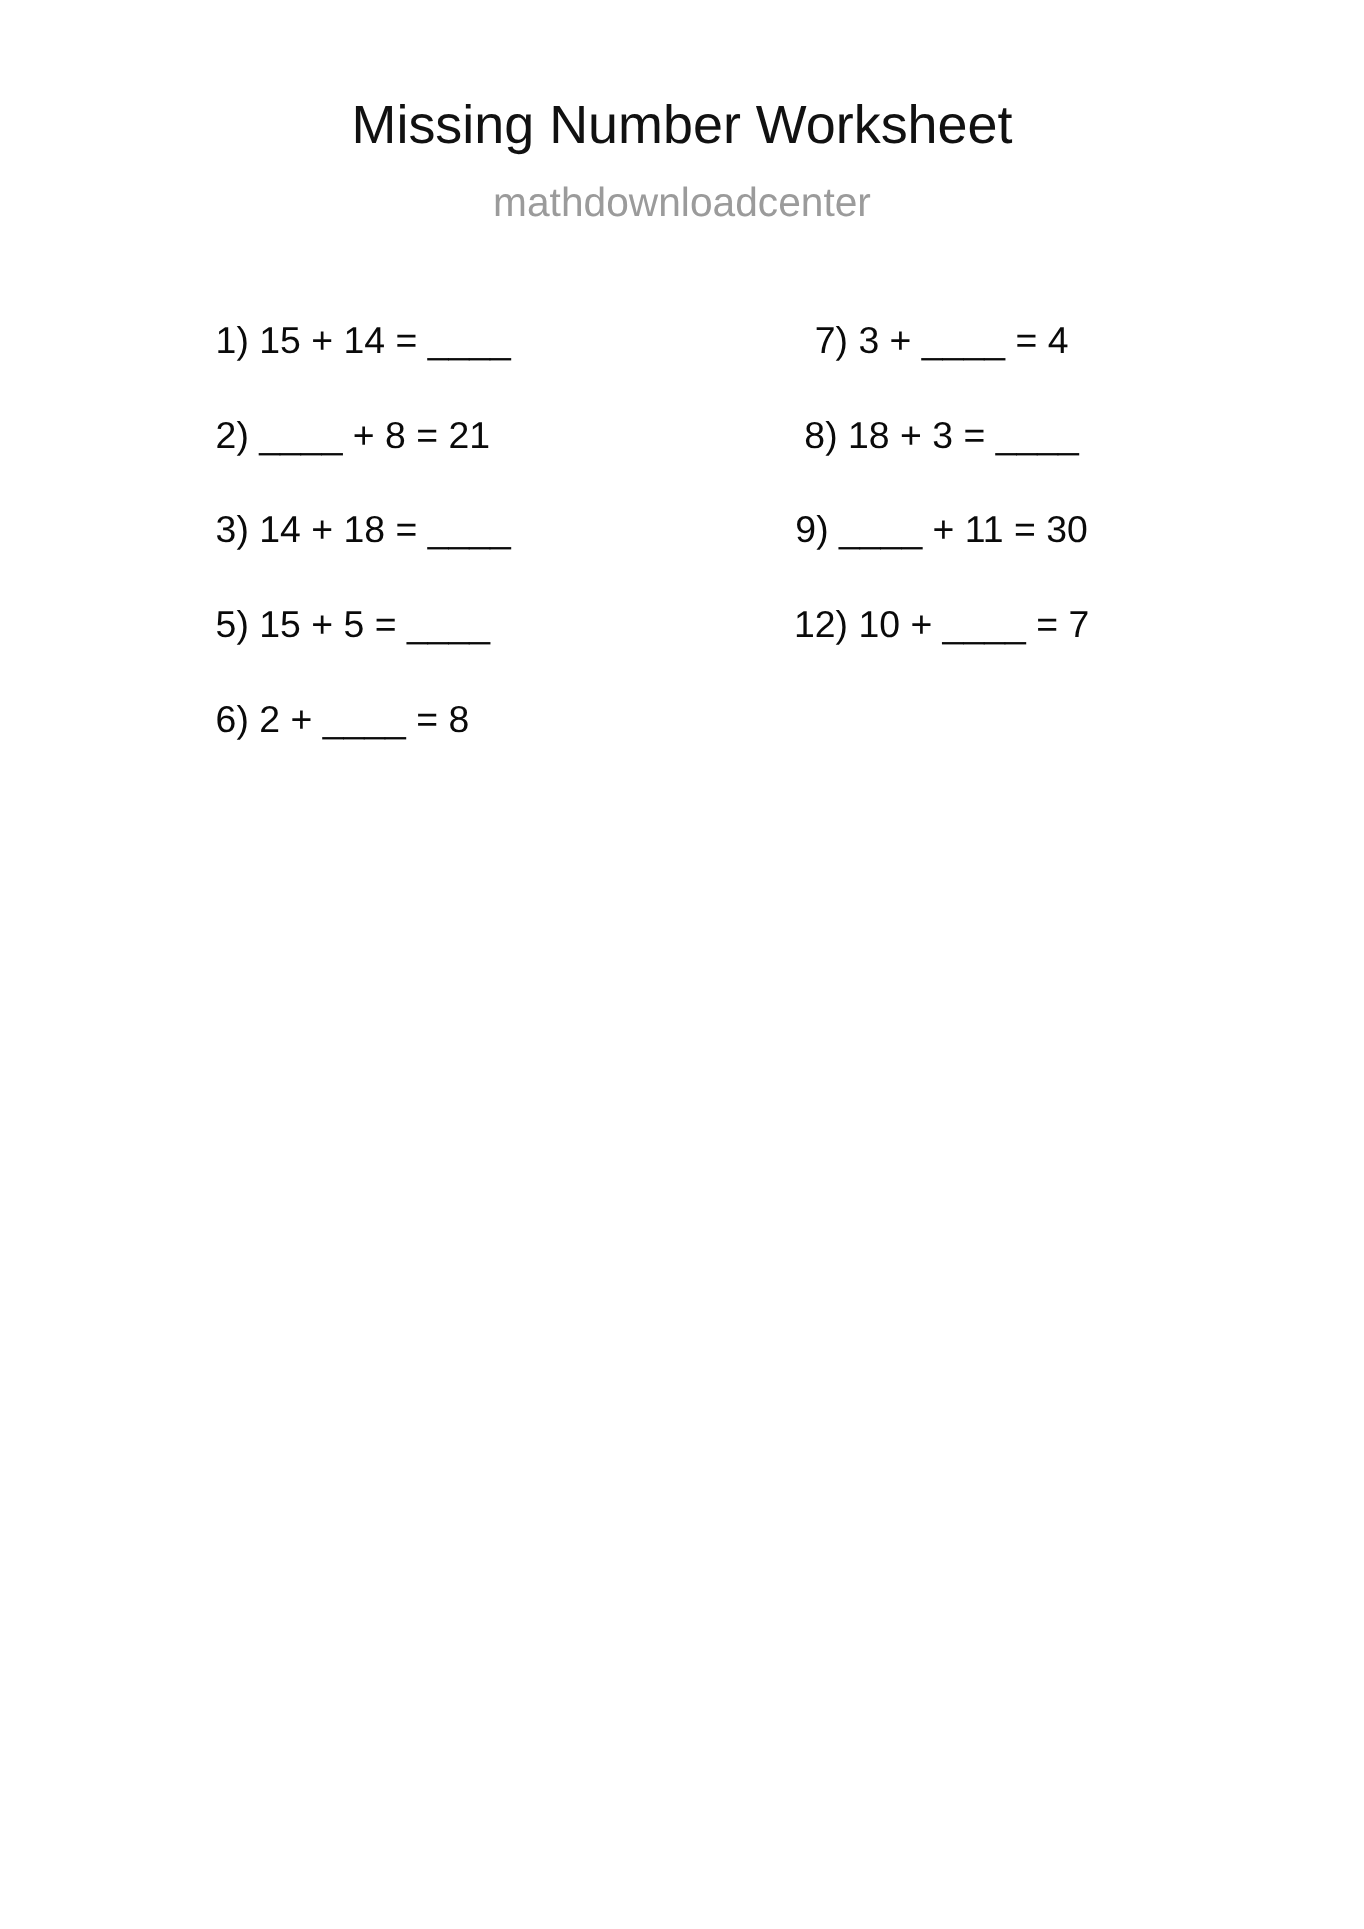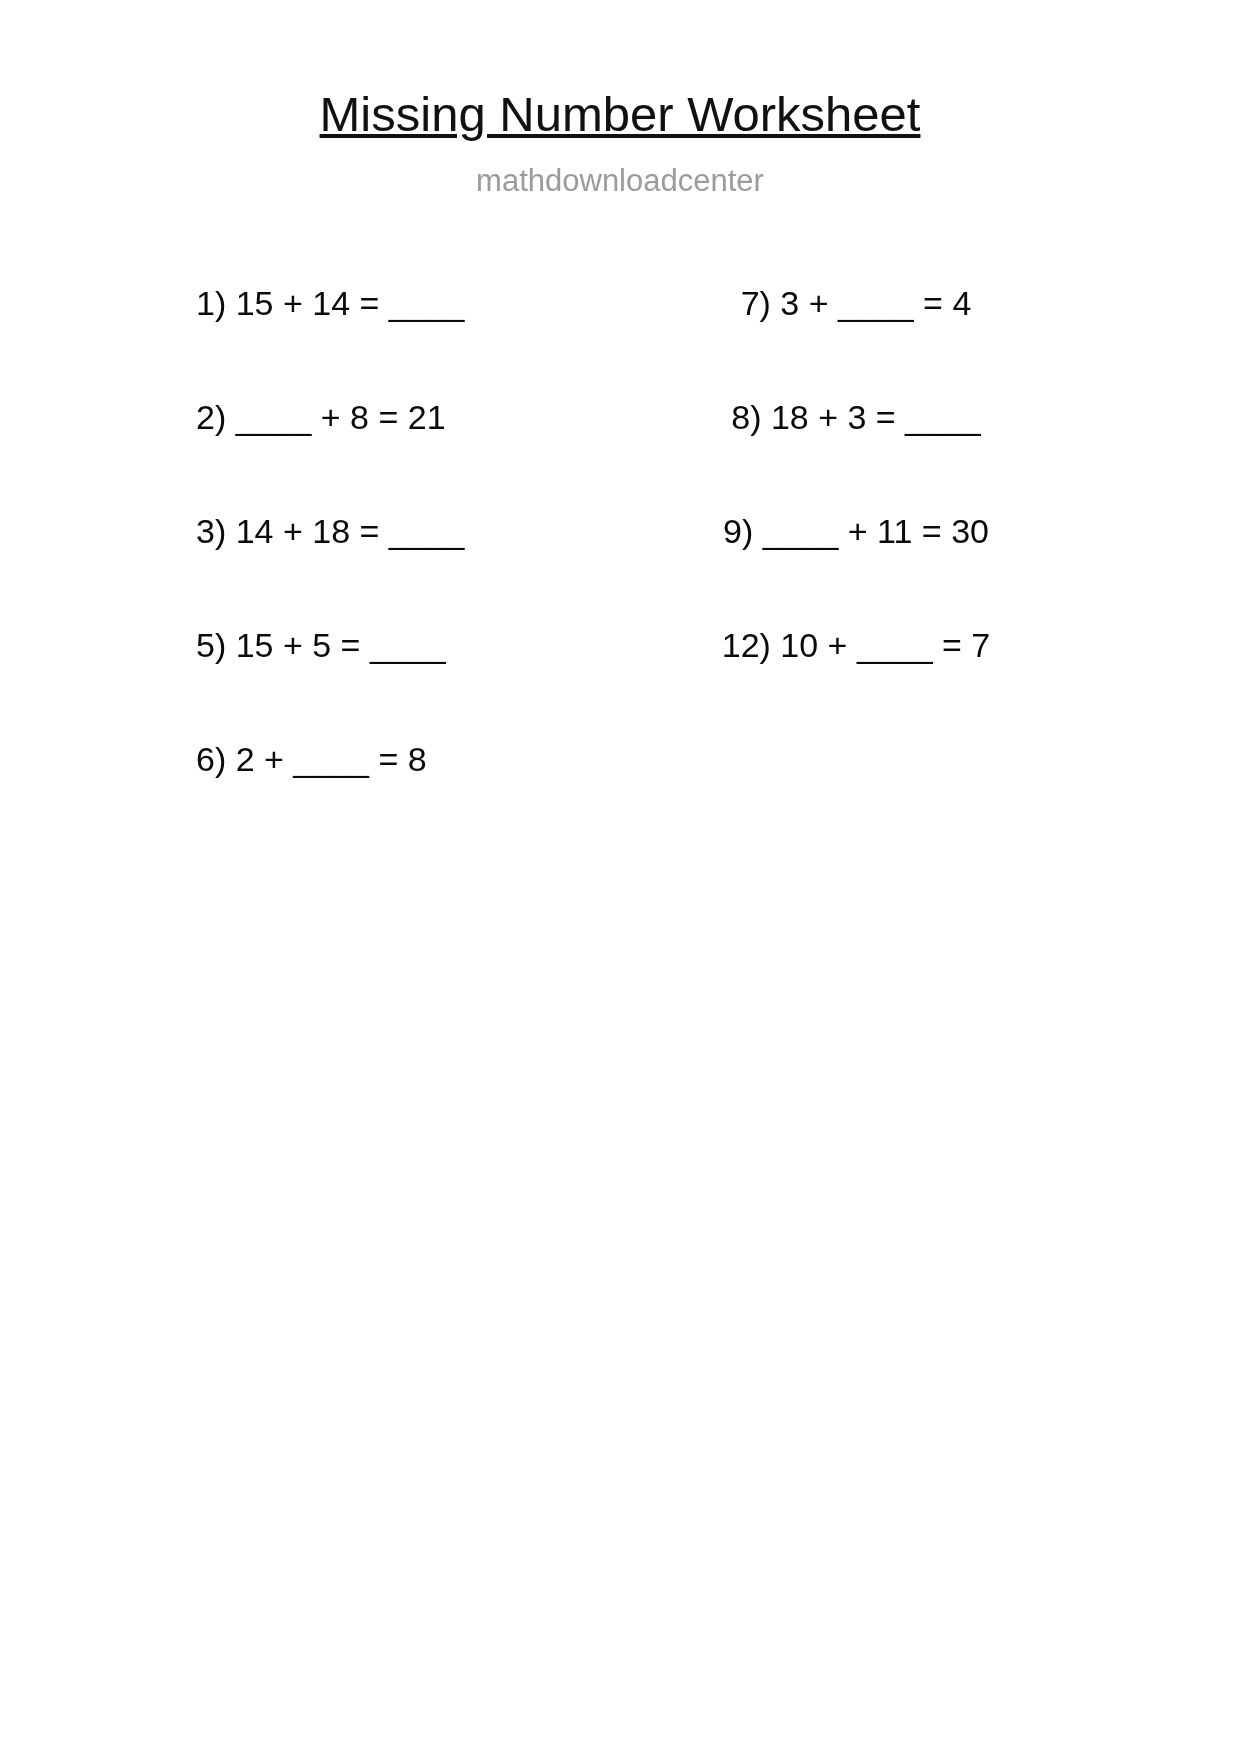--- a/index.html
+++ b/index.html
@@ -22,42 +22,40 @@
     position: relative;
   }
   .title {
     text-align: center;
     font-size: 49px;
     font-weight: 400;
     color: #111111;
     margin-top: 88px;
     letter-spacing: 0px;
     line-height: 1.1;
-    text-decoration: underline;
   }
   .subtitle {
     text-align: center;
-    font-size: 31px;
+    font-size: 37px;
     font-weight: 400;
     color: #9b9b9b;
     margin-top: 22px;
     line-height: 1.1;
   }
   .problems {
     margin-top: 88px;
     display: flex;
     flex-direction: row;
     align-items: flex-start;
     padding-left: 196px;
     box-sizing: border-box;
   }
   .col {
     display: flex;
     flex-direction: column;
-    gap: 28px;
   }
   .col-left {
     width: 440px;
   }
   .col-right {
     width: 440px;
     align-items: center;
   }
   .problem {
     font-size: 34px;

